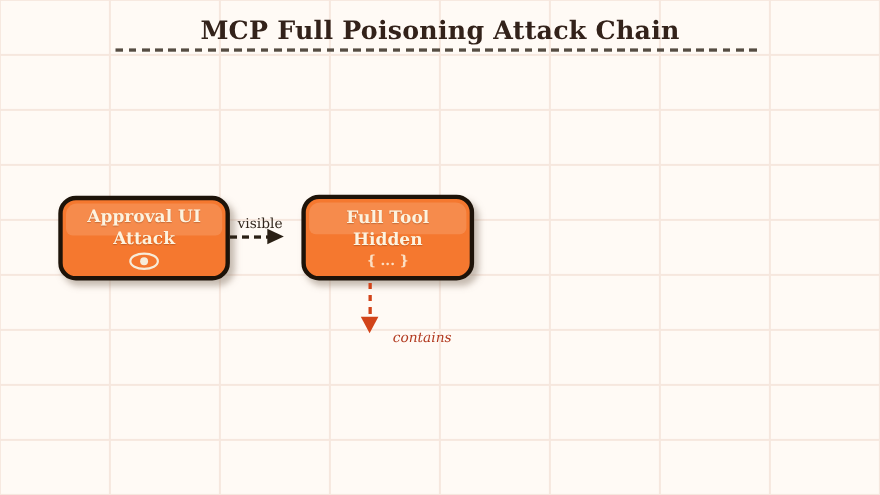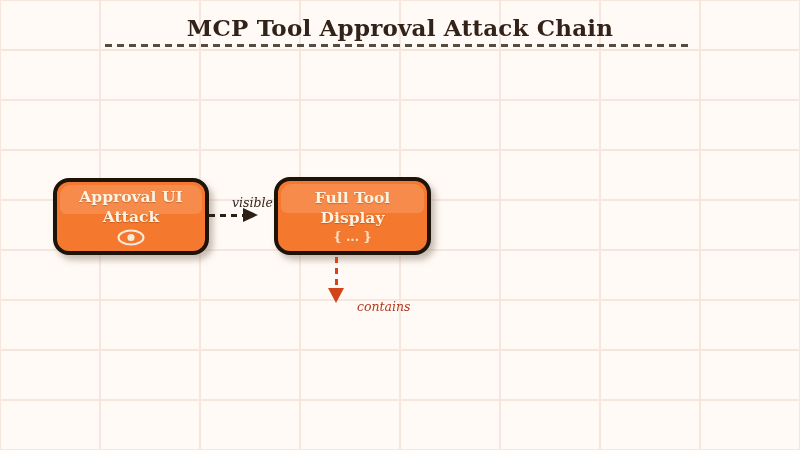--- a/index.html
+++ b/index.html
@@ -98,22 +98,21 @@
   .edge-visible-head {
     position: absolute;
     left: 243px; top: 208px;
     width: 0; height: 0;
     border-top: 7.5px solid transparent;
     border-bottom: 7.5px solid transparent;
     border-left: 15px solid var(--edge-visible, #2a2015);
   }
   .edge-visible-label {
     position: absolute;
-    left: 232px; top: 195px;
-    font-style: italic;
+    left: 216px; top: 195px;
     font-size: 12.5px;
     color: var(--label-visible, #32261c);
   }
 
   .edge-contains-line {
     position: absolute;
     left: 335px; top: 257px;
     width: 3px; height: 32px;
     background: repeating-linear-gradient(180deg,
       var(--edge-contains, #d2441a) 0 6px, transparent 6px 11px);
@@ -133,21 +132,21 @@
     font-size: 12.5px;
     color: var(--label-contains, #b23a20);
     margin-top: 28px;
   }
 </style>
 </head>
 <body>
 
 <div class="canvas">
 
-  <h1 class="diagram-title">MCP Tool Approval Attack Chain</h1>
+  <h1 class="diagram-title">MCP Full Poisoning Attack Chain</h1>
   <div class="title-rule"></div>
 
   <div class="node node-orange" id="node-approval">
     <div class="gloss"></div>
     <div class="node-label">Approval UI</div>
     <div class="node-label">Attack</div>
     <div class="node-icon">
       <svg class="eye-icon" width="30" height="17" viewBox="0 0 30 17">
         <ellipse cx="15" cy="8.5" rx="12.5" ry="7" fill="none" stroke-width="2"></ellipse>
         <circle cx="15" cy="8.5" r="3.6"></circle>
@@ -155,21 +154,21 @@
     </div>
   </div>
 
   <div class="edge-visible-line"></div>
   <div class="edge-visible-head"></div>
   <div class="edge-visible-label">visible</div>
 
   <div class="node node-orange" id="node-schema">
     <div class="gloss"></div>
     <div class="node-label">Full Tool</div>
-    <div class="node-label">Display</div>
+    <div class="node-label">Hidden</div>
     <div class="node-sublabel">{ ... }</div>
   </div>
 
   <div class="edge-contains-line"></div>
   <div class="edge-contains-head"></div>
   <div class="edge-contains-label">contains</div>
 
 
 </div>
 

